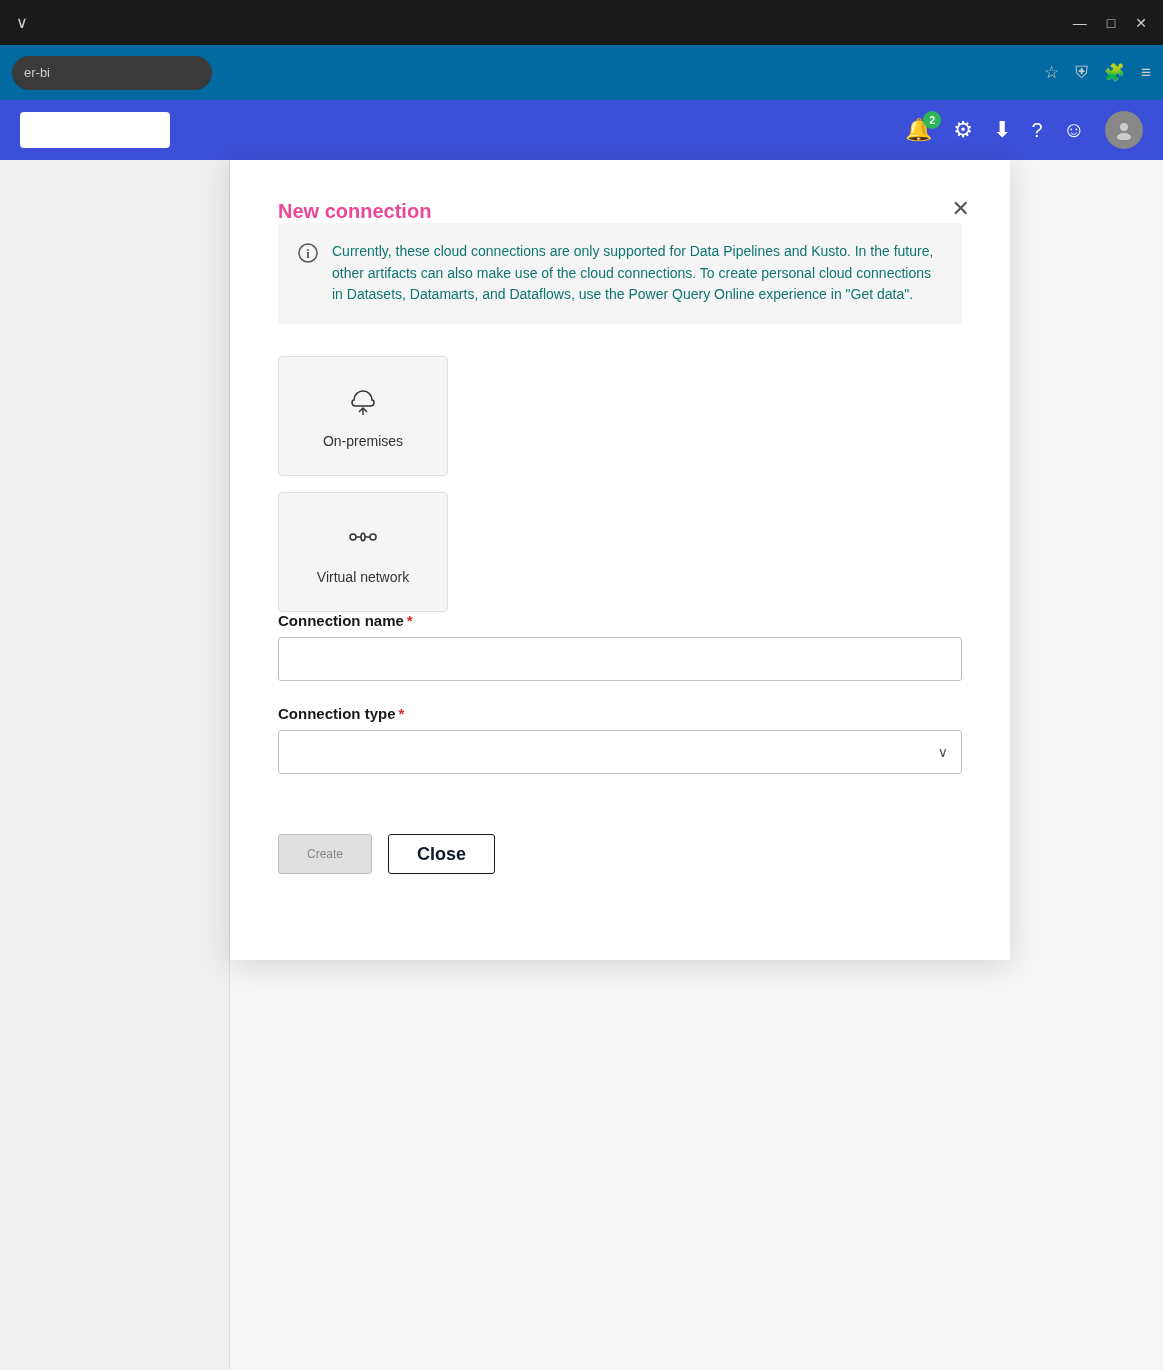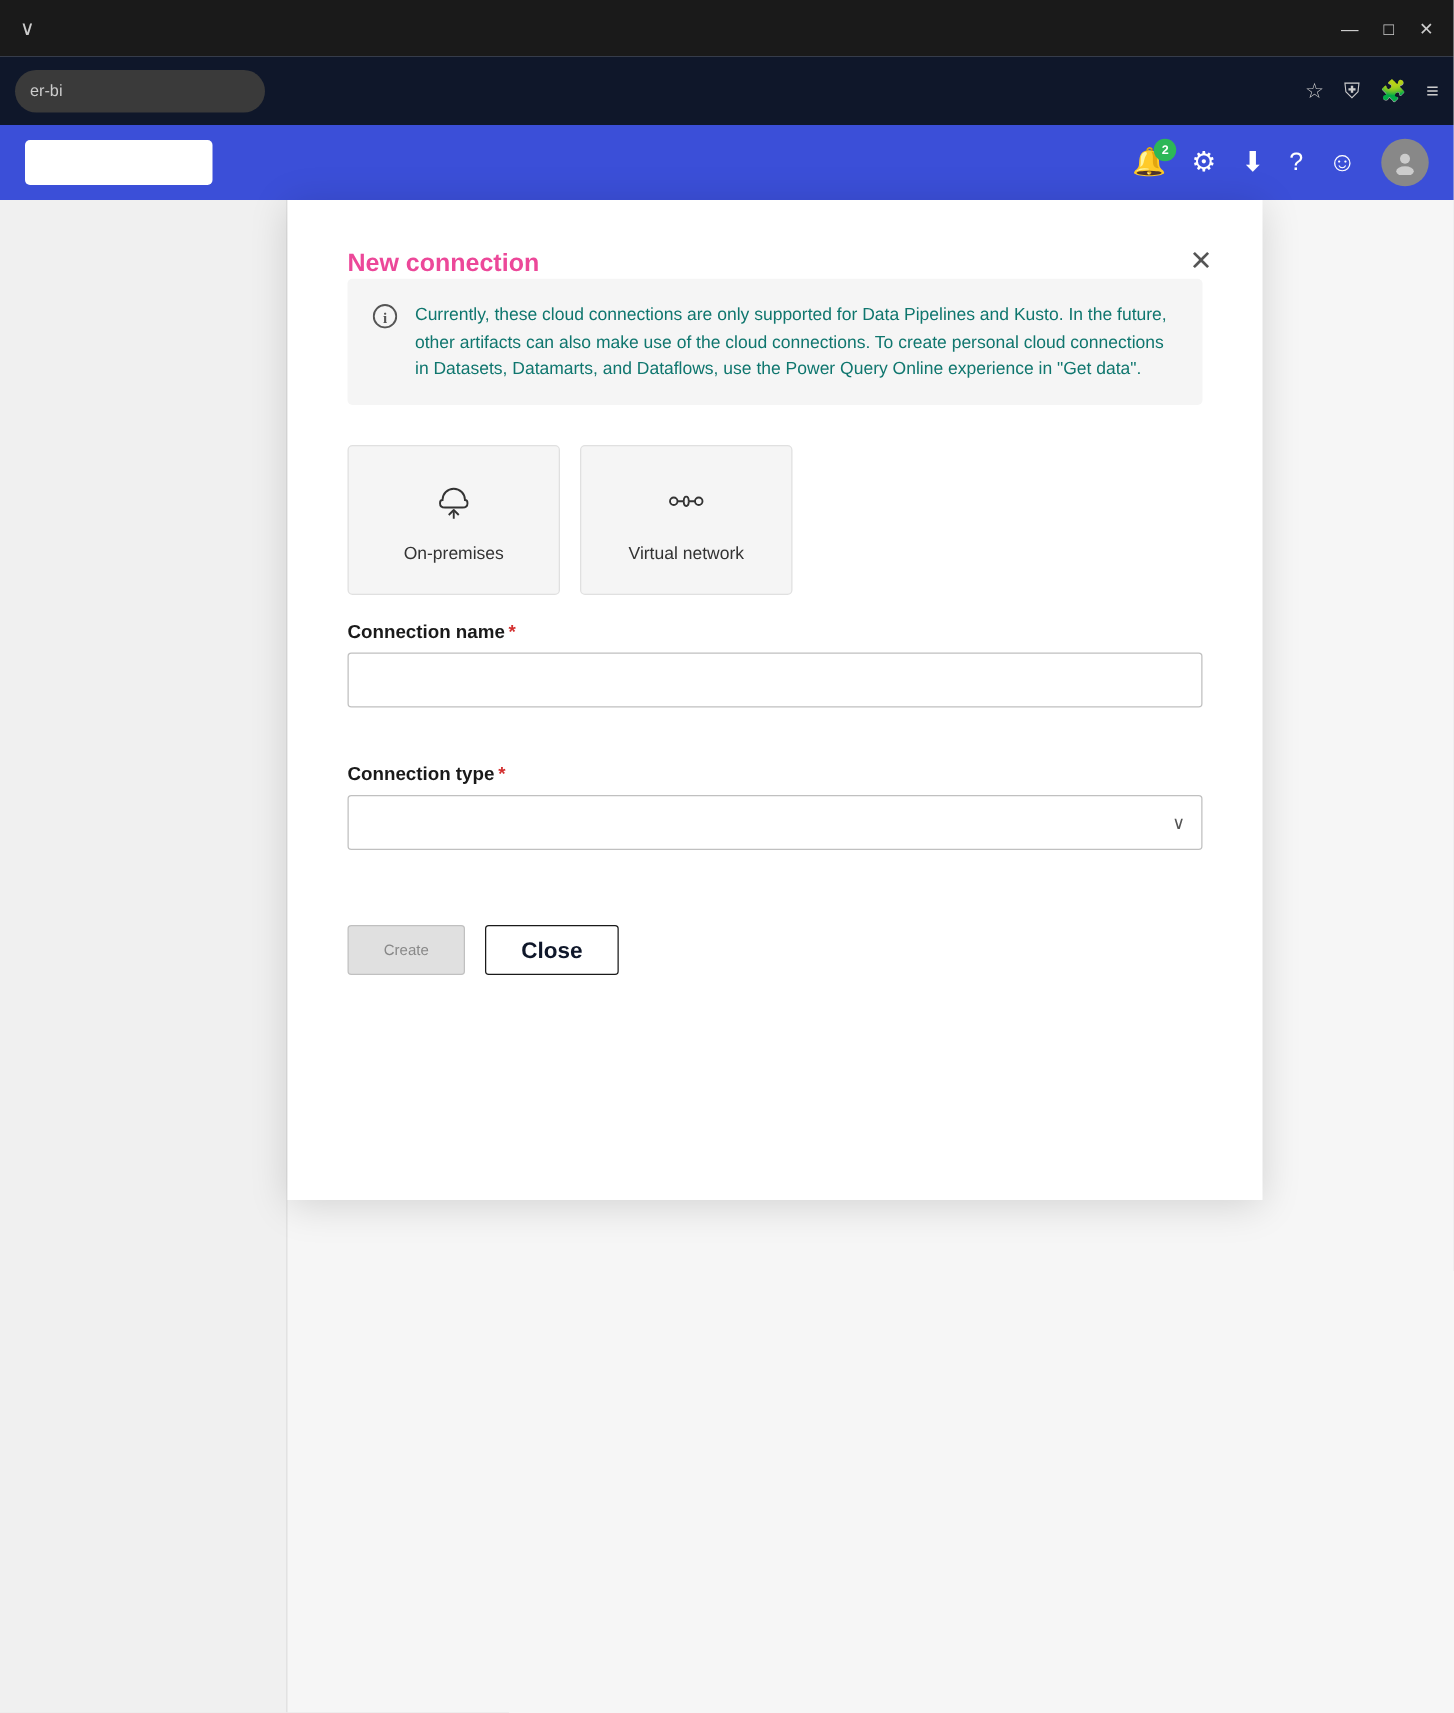--- a/index.html
+++ b/index.html
@@ -39,21 +39,21 @@
     .window-control {
       color: #ccc;
       font-size: 14px;
       cursor: pointer;
     }
 
     
     .browser-navbar {
       width: 100%;
       height: 55px;
-      background: #0f172a;
+      background: #0369a1;
       display: flex;
       align-items: center;
       padding: 0 12px;
       gap: 24px;
     }
     .address-bar {
       background: #3a3a3a;
       border-radius: 20px;
       height: 34px;
       width: 200px;
@@ -204,20 +204,21 @@
     .info-text {
       font-size: 14px;
       color: #0f766e;
       line-height: 1.55;
     }
 
     
     .connection-cards {
       display: flex;
       gap: 16px;
+      flex-direction: column;
     }
 
     .conn-card {
       width: 170px;
       height: 120px;
       background: #f5f5f5;
       border: 1.5px solid #e0e0e0;
       border-radius: 4px;
       display: flex;
       flex-direction: column;
@@ -250,21 +251,20 @@
       border: 3px solid white;
       box-shadow: 0 0 0 2px #1a5c56;
     }
 
     
     .field-label {
       font-size: 15px;
       font-weight: 600;
       color: #1a1a1a;
       margin-bottom: 8px;
-      margin-top: 21px;
     }
     .required-star {
       color: #d32f2f;
       margin-left: 3px;
     }
 
     .text-input {
       width: 100%;
       height: 44px;
       border: 1.5px solid #c0c0c0;

